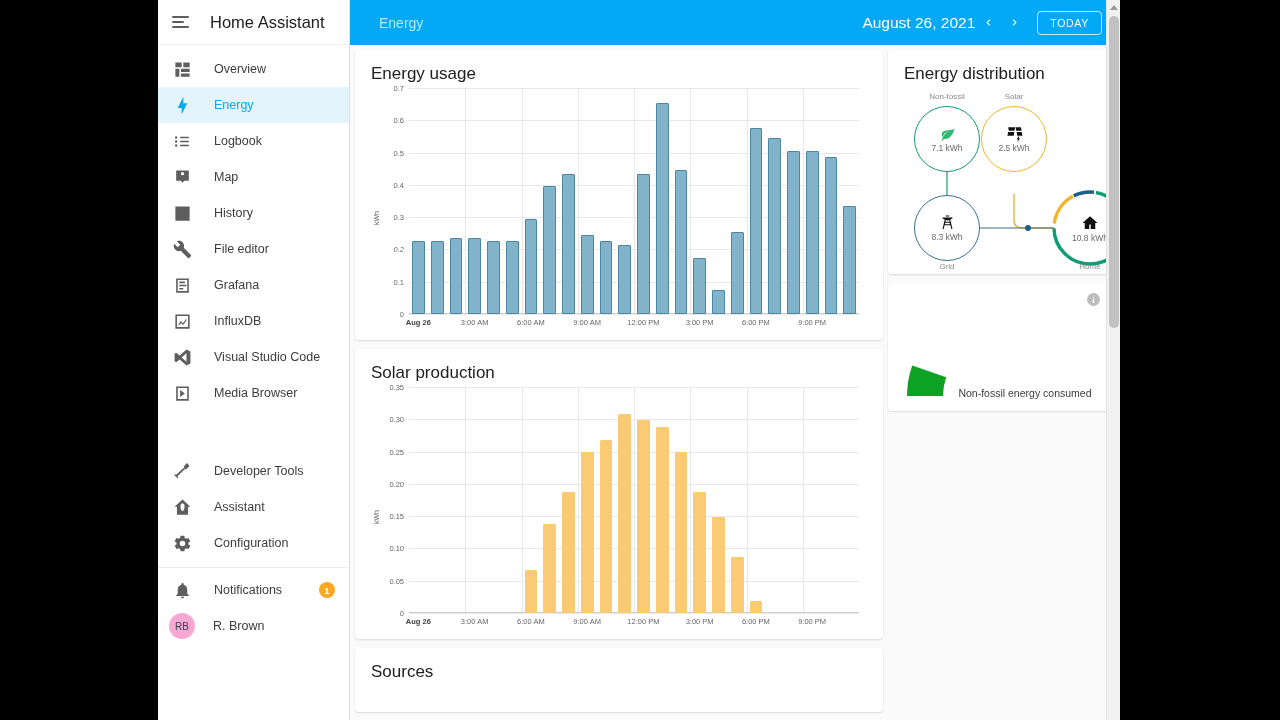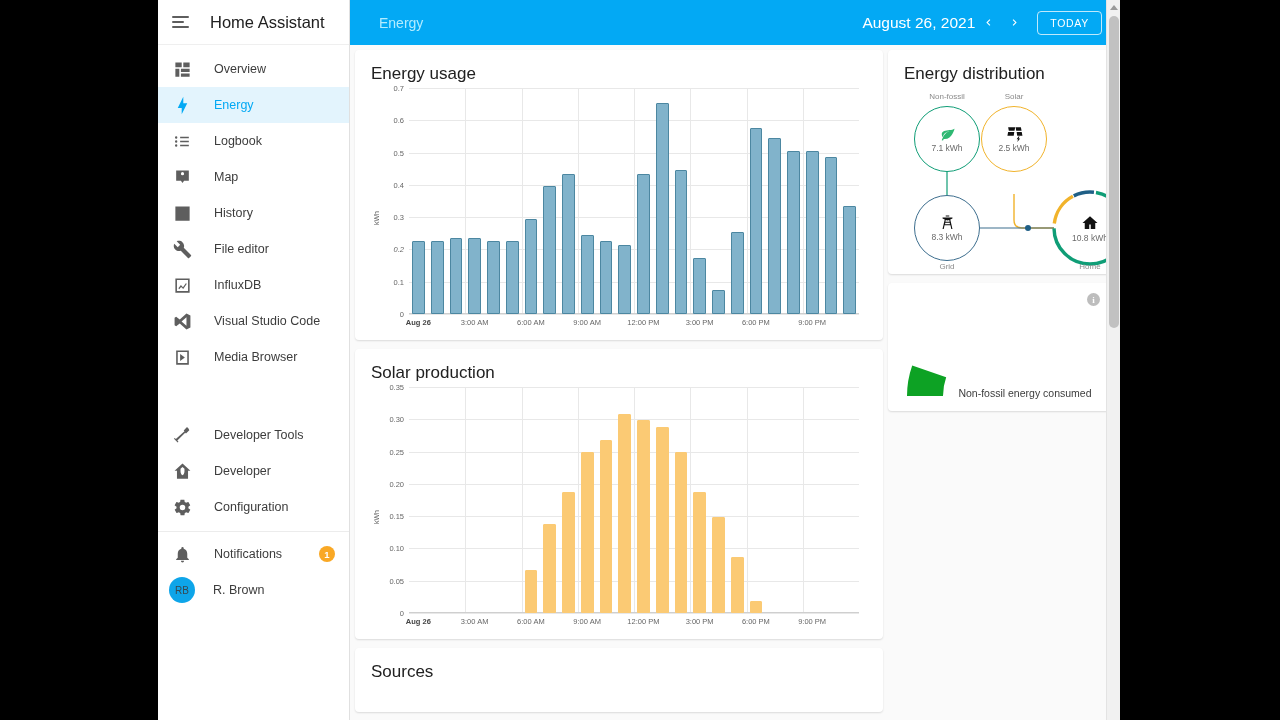--- a/index.html
+++ b/index.html
@@ -28,21 +28,21 @@
     align-items:center; justify-content:center; color:#5e5e5e; }
   .sb-item.active .sb-ico { color:#03a9f4; }
   .sb-ico svg { width:19px; height:19px; fill:currentColor; display:block; }
   .sb-lbl { font-size:12.5px; color:#3c3c3c; margin-left:20px; white-space:nowrap; }
   .sb-item.active .sb-lbl { color:#03a9f4; }
   .sb-gap { height:42px; }
   .sb-div { height:1px; background:#ececec; margin:6px 0 4px; }
   .badge { position:absolute; right:14px; width:16px; height:16px; border-radius:50%;
     background:#f9a825; color:#fff; font-size:9.5px; display:flex;
     align-items:center; justify-content:center; font-weight:bold; }
-  .avatar { width:26px; height:26px; border-radius:50%; background:#0ea5e9;
+  .avatar { width:26px; height:26px; border-radius:50%; background:#f9a8d4;
     color:#37474f; font-size:10px; display:flex; align-items:center;
     justify-content:center; margin-left:-1px; flex:0 0 auto; }
 
   
   #topbar { position:absolute; left:192px; top:0; width:770px; height:45px;
     background:#03a9f4; display:flex; align-items:center; }
   .tab-energy { font-size:14px; color:#b3ecff; margin-left:29px; cursor:pointer; }
   .tb-right { margin-left:auto; display:flex; align-items:center; padding-right:18px; gap:0; }
   .tb-date { font-size:15.5px; color:#fff; }
   .arrowbtn { width:26px; height:26px; display:flex; align-items:center;
@@ -174,20 +174,28 @@
 
       <div class="sb-item">
         <span class="sb-ico">
             <svg viewBox="0 0 24 24">
               <path d="M22.7 19l-9.1-9.1c.9-2.3.4-5-1.5-6.9-2-2-5-2.4-7.4-1.3L9 6 6 9 1.6 4.7C.4 7.1.9 10.1 2.9 12.1c1.9 1.9 4.6 2.4 6.9 1.5l9.1 9.1c.4.4 1 .4 1.4 0l2.3-2.3c.5-.4.5-1.1.1-1.4z"></path>
             </svg>
           </span>
         <span class="sb-lbl">File editor</span>
       </div>
 
+      <div class="sb-item">
+        <span class="sb-ico">
+            <svg viewBox="0 0 24 24">
+              <path d="M4 3h16v18H4V3m2 2v14h12V5H6m2 2h7v2H8V7m0 4h9v2H8v-2m0 4h5v2H8v-2z"></path>
+            </svg>
+          </span>
+        <span class="sb-lbl">Grafana</span>
+      </div>
 
       <div class="sb-item">
         <span class="sb-ico">
             <svg viewBox="0 0 24 24">
               <path d="M3 3h18v18H3V3m2 2v14h14V5H5m1.8 10.5l3.2-4 2.6 2.6 3.6-5.1 1.3.9-4.6 6.6-2.7-2.7-2.3 2.9-1.1-1.2z"></path>
             </svg>
           </span>
         <span class="sb-lbl">InfluxDB</span>
       </div>
 
@@ -220,21 +228,21 @@
           </span>
         <span class="sb-lbl">Developer Tools</span>
       </div>
 
       <div class="sb-item">
         <span class="sb-ico">
             <svg viewBox="0 0 24 24">
               <path d="M12 2L2 11h3v10h14V11h3L12 2m0 4.2l2.5 2.2v3.2c0 2.3-1.1 4.4-2.5 5.2-1.4-.8-2.5-2.9-2.5-5.2V8.4L12 6.2z"></path>
             </svg>
           </span>
-        <span class="sb-lbl">Developer</span>
+        <span class="sb-lbl">Assistant</span>
       </div>
 
       <div class="sb-item">
         <span class="sb-ico">
             <svg viewBox="0 0 24 24">
               <path d="M12 15.5A3.5 3.5 0 1112 8.5a3.5 3.5 0 010 7m7.4-2.5c0-.3.1-.7.1-1s0-.7-.1-1l2.1-1.6c.2-.1.2-.4.1-.6l-2-3.5c-.1-.2-.4-.3-.6-.2l-2.5 1a7.3 7.3 0 00-1.7-1l-.4-2.6c0-.2-.2-.4-.5-.4h-4c-.2 0-.4.2-.5.4l-.4 2.6c-.6.3-1.2.6-1.7 1l-2.5-1c-.2-.1-.5 0-.6.2l-2 3.5c-.1.2-.1.5.1.6L4.5 11c0 .3-.1.7-.1 1s0 .7.1 1l-2.1 1.6c-.2.1-.2.4-.1.6l2 3.5c.1.2.4.3.6.2l2.5-1c.5.4 1.1.7 1.7 1l.4 2.6c.1.2.3.4.5.4h4c.3 0 .5-.2.5-.4l.4-2.6c.6-.3 1.2-.6 1.7-1l2.5 1c.2.1.5 0 .6-.2l2-3.5c.1-.2.1-.5-.1-.6L19.4 13z"></path>
             </svg>
           </span>
         <span class="sb-lbl">Configuration</span>
       </div>

